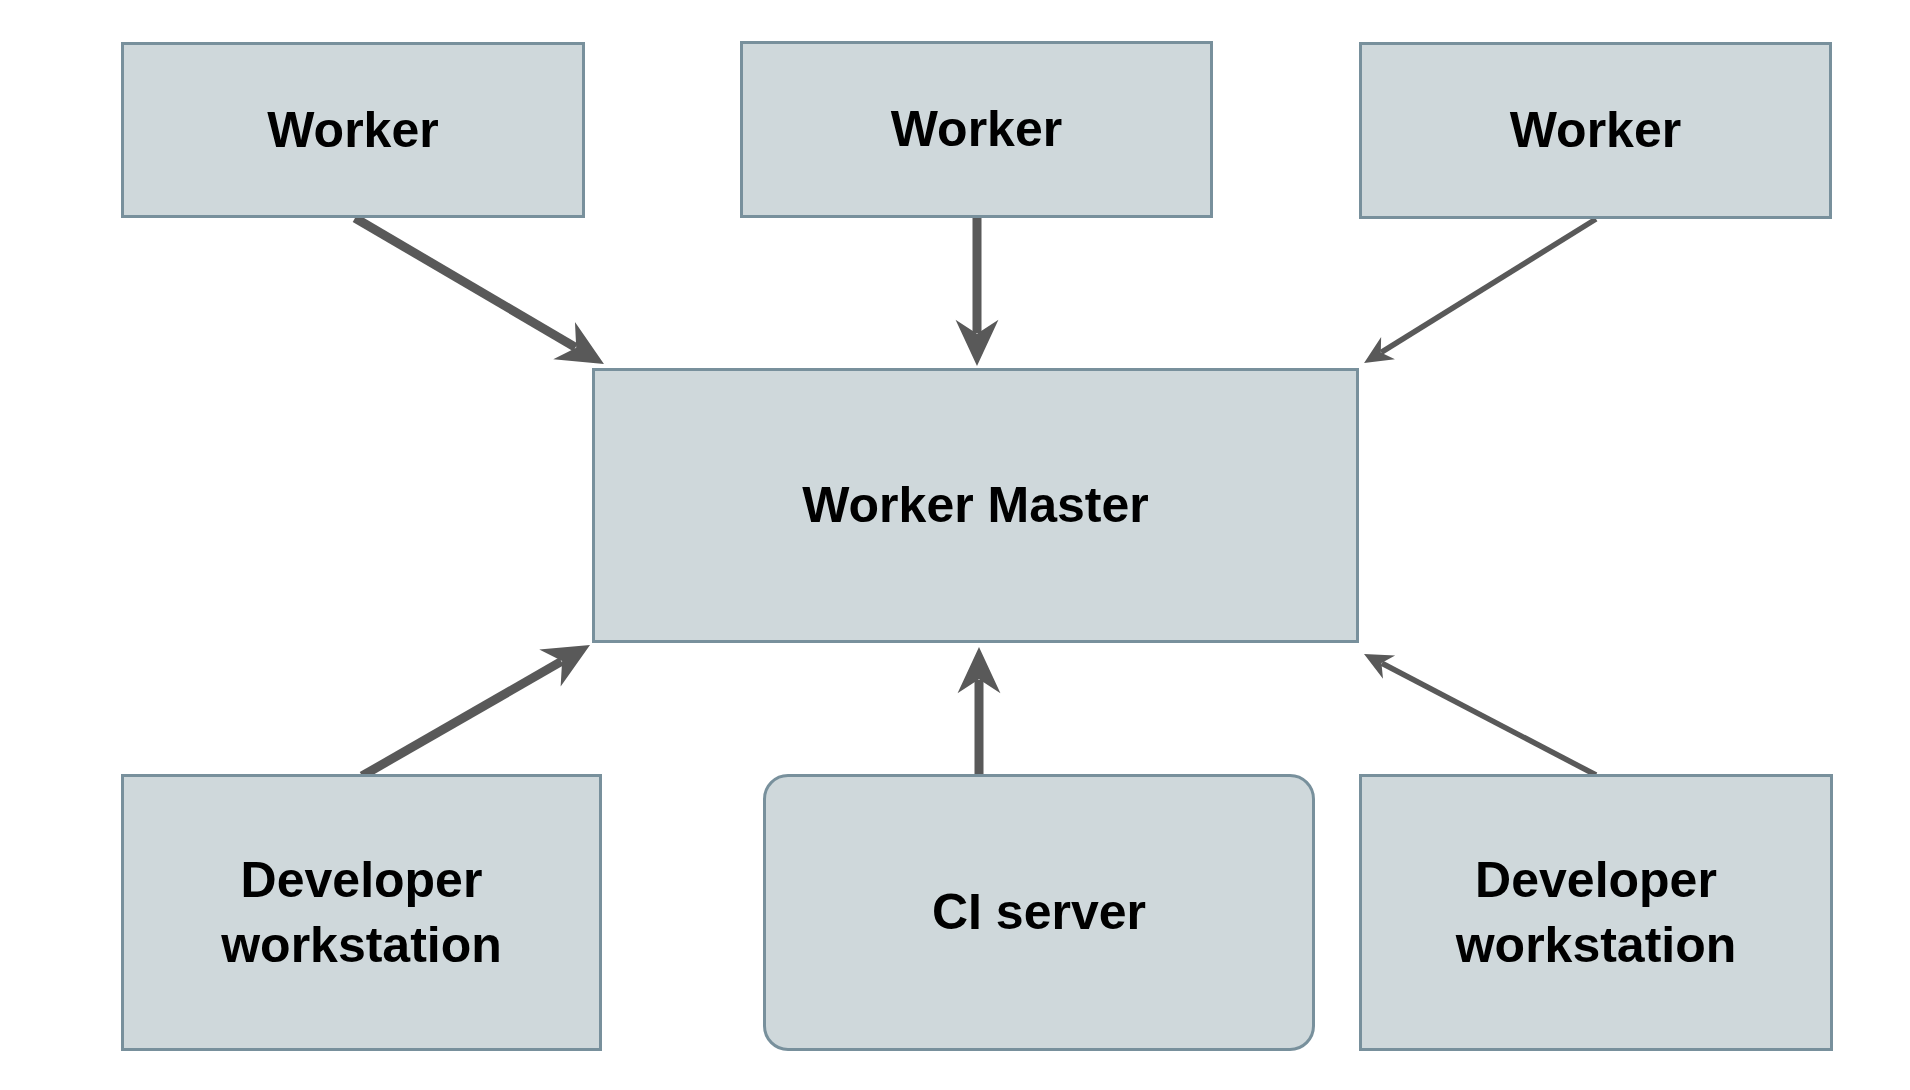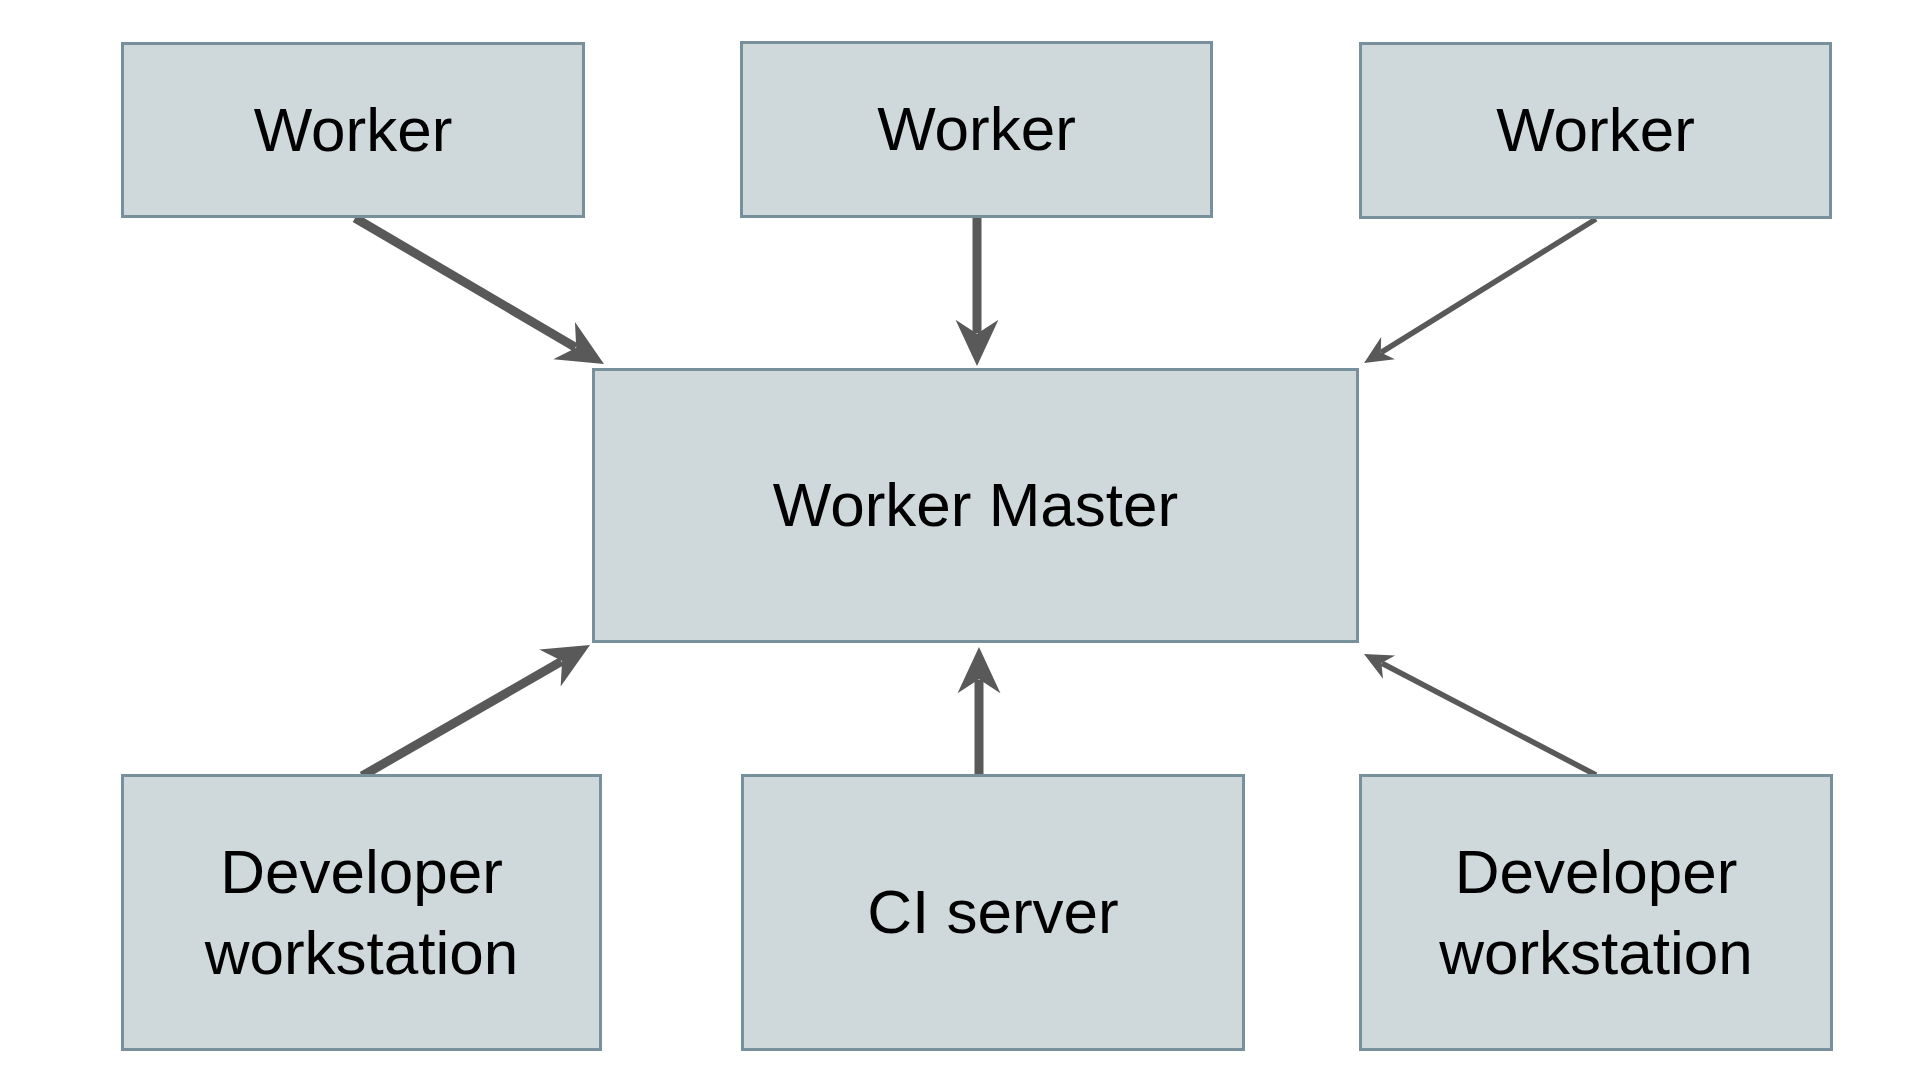--- a/index.html
+++ b/index.html
@@ -21,32 +21,33 @@
   .node{
     position:absolute;
     box-sizing:border-box;
     background:var(--node-fill);
     border:3px solid var(--node-border);
     display:flex;
     align-items:center;
     justify-content:center;
     text-align:center;
     color:var(--text);
-    font-size:62px;
+    font-size:50px;
     line-height:1.3;
     letter-spacing:0;
+    font-weight:bold;
   }
   .node span{display:block;padding:0 14px;}
   
   .n-worker-1      {left:121px;  top:42px;  width:464px; height:176px;}
   .n-worker-2      {left:740px;  top:41px;  width:473px; height:177px;}
   .n-worker-3      {left:1359px; top:42px;  width:473px; height:177px;}
   .n-build-master  {left:592px;  top:368px; width:767px; height:275px;}
   .n-dev-left      {left:121px;  top:774px; width:481px; height:277px;}
-  .n-ci-server     {left:741px;  top:774px; width:504px; height:277px;}
+  .n-ci-server     {left:763px;  top:774px; width:552px; height:277px;border-radius:25px;}
   .n-dev-right     {left:1359px; top:774px; width:474px; height:277px;}
 
   svg.edges{position:absolute;left:0;top:0;width:1910px;height:1090px;pointer-events:none;}
   svg.edges line{stroke:var(--arrow);}
   svg.edges line.thick{stroke-width:9;}
   svg.edges line.thin{stroke-width:5.5;}
   .arrowhead{fill:var(--arrow);}
 </style>
 </head>
 <body>

